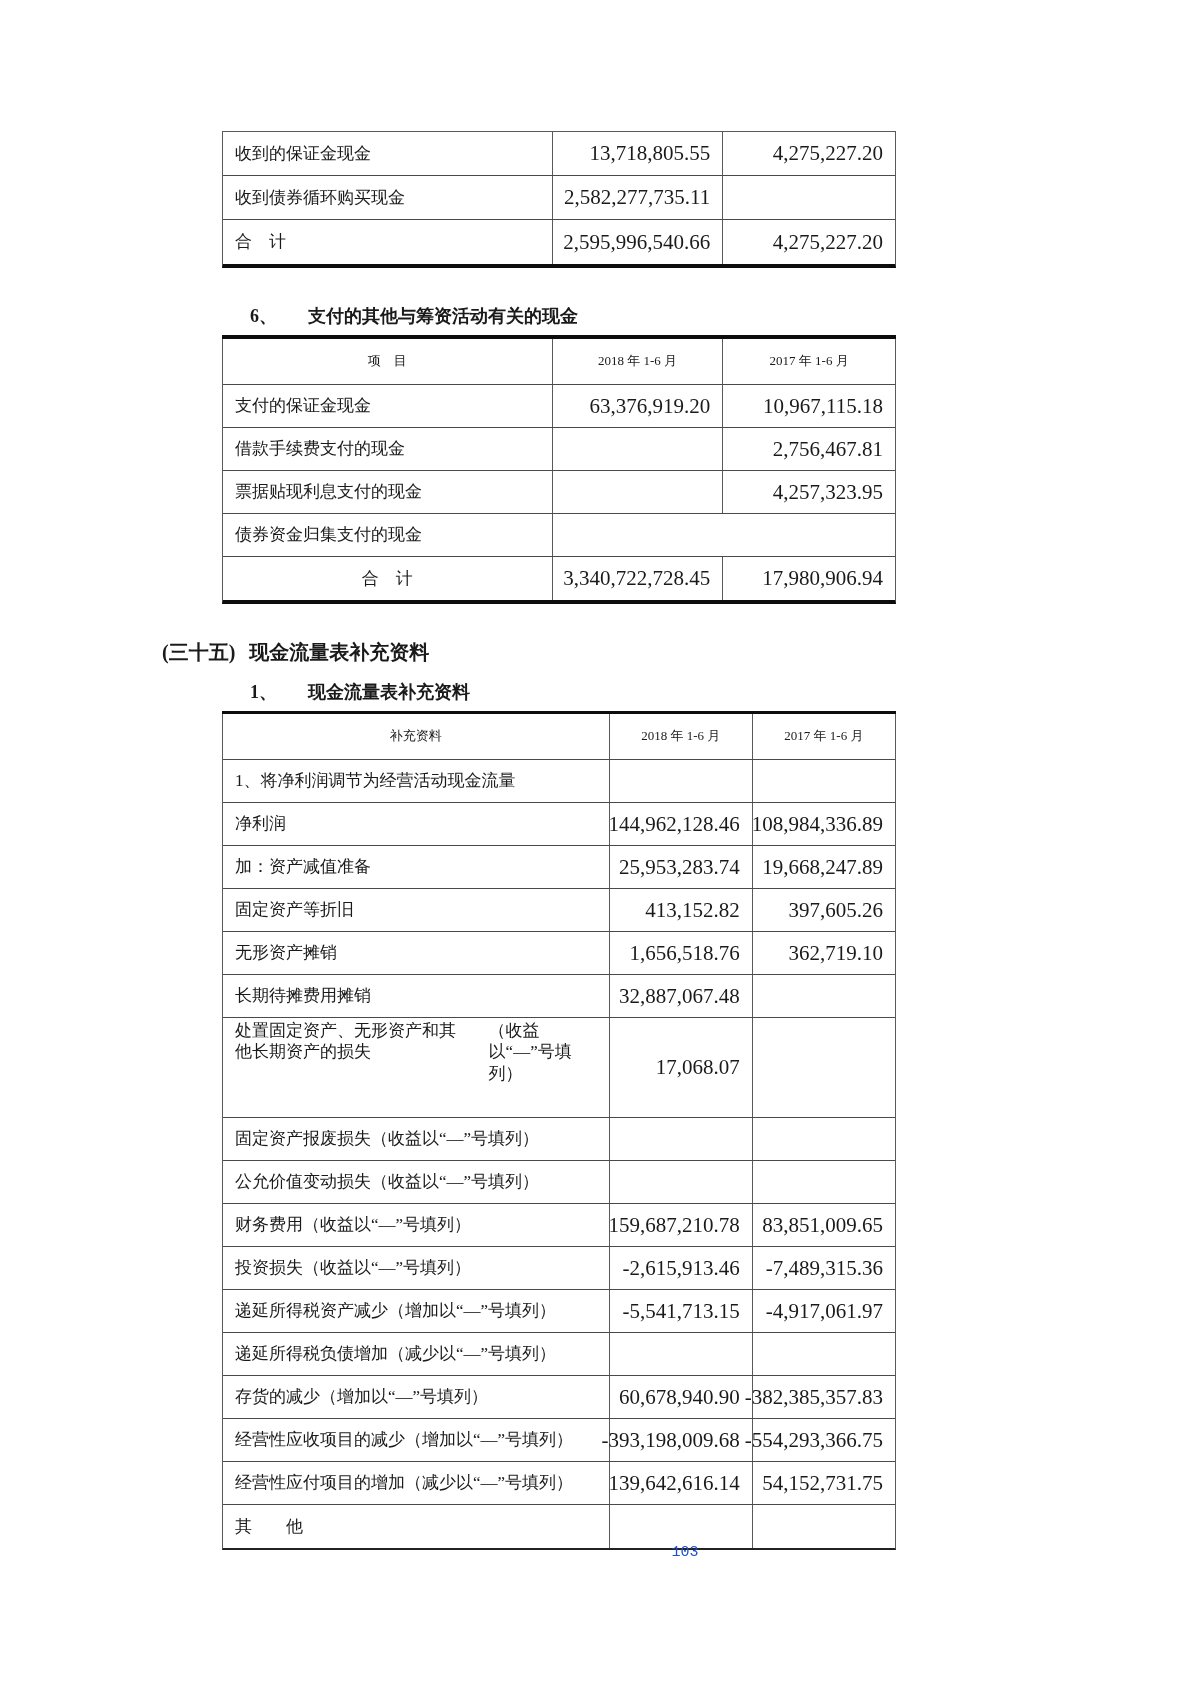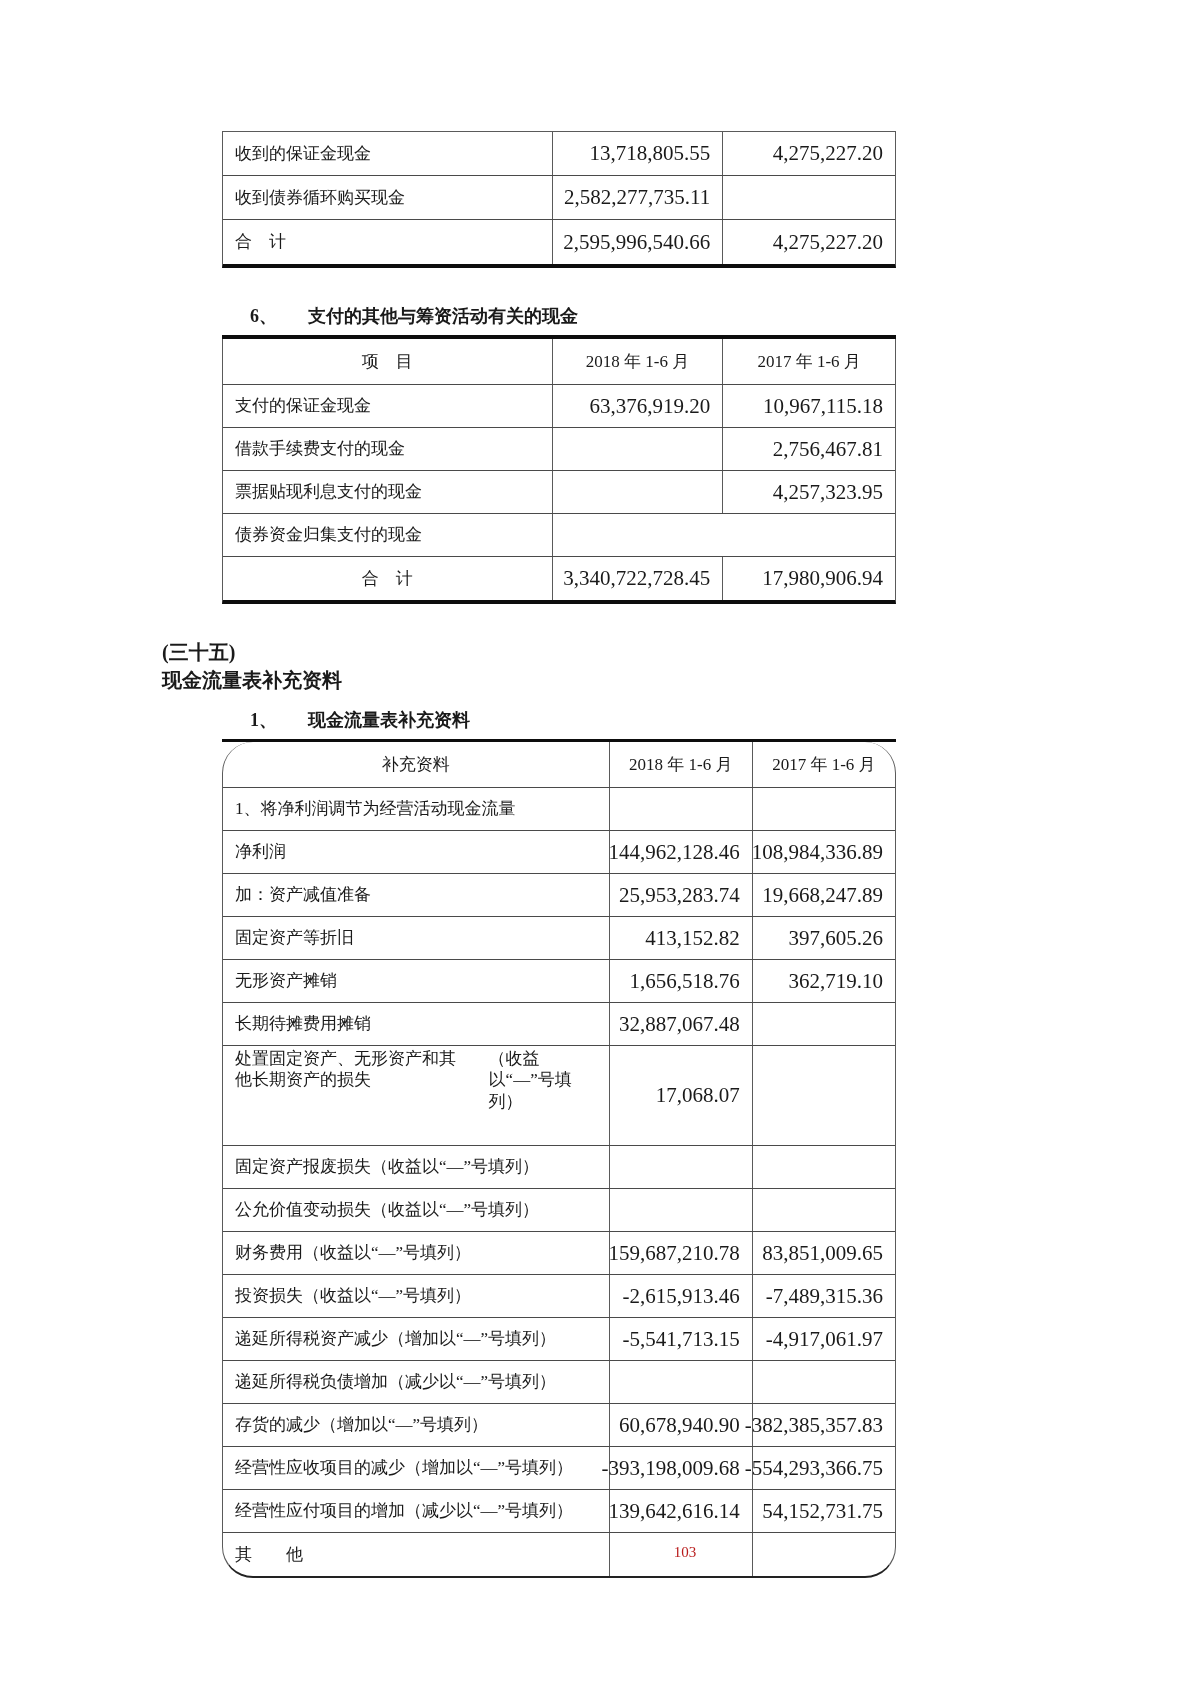--- a/index.html
+++ b/index.html
@@ -42,26 +42,26 @@
   
   .g1 .c.col1 { width:48.9%; }
   .g1 .c.col2 { width:25.4%; }
   .g1 .c.col3 { width:25.7%; }
   
   .g2 .c.col1 { width:57.4%; }
   .g2 .c.col2 { width:21.3%; }
   .g2 .c.col3 { width:21.3%; }
 
   .tbl .row.hdr { min-height:46px; }
-  .row.hdr .c { font-size:17px; }
+  .row.hdr .c { font-size:13px; }
 
   .tbl-carry { margin-top:131px; border-top:1px solid #5a5a5a; border-bottom:4px solid #0d0d0d; }
   .tbl-carry .row { min-height:44px; }
   .tbl-s6   { border-bottom:4px solid #0d0d0d; }
-  .tbl-s35  { border-bottom:2px solid #222222;border-radius:31px; }
+  .tbl-s35  { border-bottom:2px solid #222222; }
   .tbl-s6 .row:last-child, .tbl-carry .row:last-child, .tbl-s35 .row:last-child { border-bottom:none; }
 
   .row.tall { min-height:100px; }
   .row.tall .c.lab {
     align-items:flex-start;
     justify-content:center;
     gap:24px;
   }
 
   
@@ -76,42 +76,41 @@
   }
   .sec-head .num { margin-left:28px; margin-right:31px; }
   .big-head {
     margin-top:34px;
     margin-left:-60px;
     font-weight:bold;
     font-size:20px;
     line-height:28px;
     display:flex;
     align-items:baseline;
-    flex-direction:column;
   }
   .big-head .num { margin-right:14px; }
   .sub-head {
     margin-top:14px;
     font-weight:bold;
     font-size:18px;
     padding-bottom:7px;
     border-bottom:3.5px solid #0d0d0d;
     display:flex;
     align-items:baseline;
   }
   .sub-head .num { margin-left:28px; margin-right:31px; }
 
   .page-num {
     position:absolute;
     left:650px; top:1544px;
     width:70px;
     text-align:center;
-    font-family:Liberation Serif, serif;
+    font-family:Liberation Mono, monospace;
     font-size:15px;
-    color:#b91c1c;
+    color:#1d4ed8;
   }
 </style>
 </head>
 <body>
 
 <div class="content">
 
   <div class="tbl g1 tbl-carry">
     <div class="row">
       <div class="c lab col1">收到的保证金现金</div>

